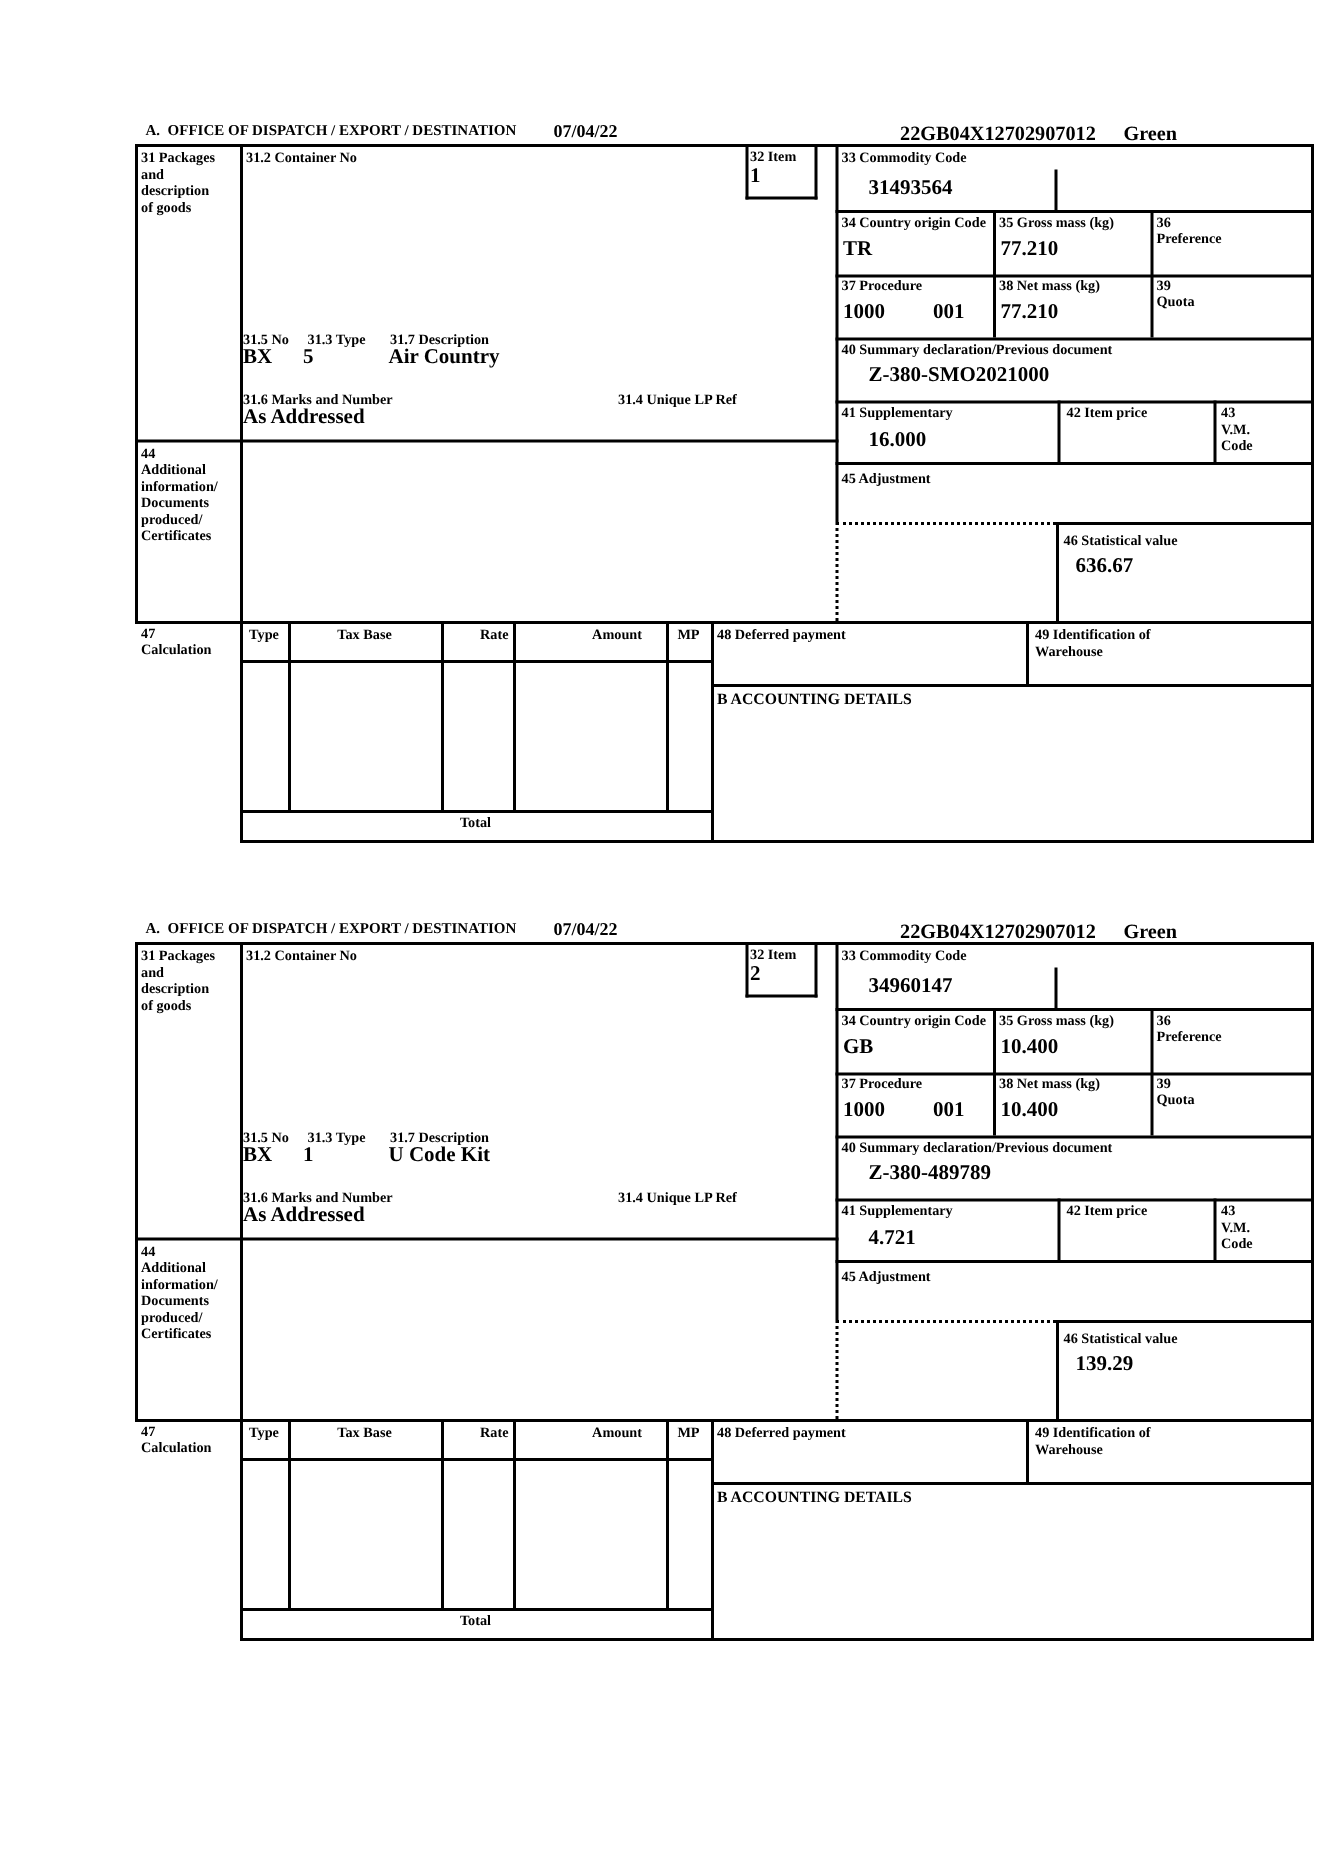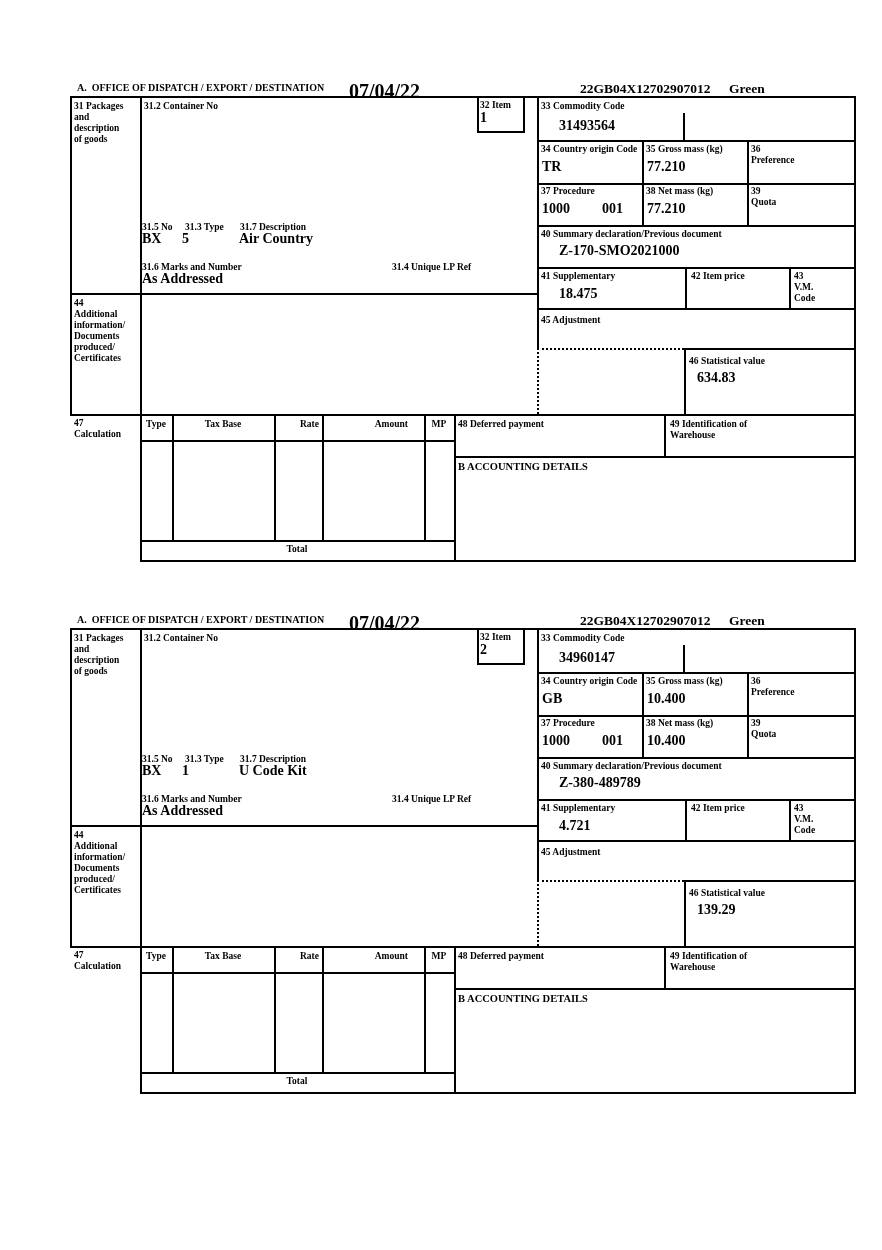--- a/index.html
+++ b/index.html
@@ -1,25 +1,25 @@
 <!DOCTYPE html>
 <html><head>
 <meta charset="utf-8">
 <style>
   html,body{margin:0;padding:0;background:#fff;}
   .page{position:relative;width:882px;height:1250px;background:#ffffff;font-family:"Liberation Serif",serif;color:#000;}
-  .decl{position:absolute;left:70px;width:706px;height:482px;}
+  .decl{position:absolute;left:90px;width:706px;height:482px;}
   .hl{position:absolute;height:2px;background:#000;}
   .vl{position:absolute;width:2px;background:#000;}
   .hld{position:absolute;height:0;border-top:2px dotted #000;}
   .vld{position:absolute;width:0;border-left:2px dotted #000;}
   .lbl{position:absolute;font-weight:bold;font-size:9.5px;line-height:1.15;white-space:pre-line;}
   .val{position:absolute;font-weight:bold;font-size:14px;line-height:1.05;white-space:pre;}
   .hofc{position:absolute;font-weight:bold;font-size:10px;white-space:pre;}
-  .hdate{position:absolute;font-weight:bold;font-size:20px;}
+  .hdate{position:absolute;font-weight:bold;font-size:12px;}
   .hmrn{position:absolute;font-weight:bold;font-size:13.5px;}
   .itembox{position:absolute;border:2px solid #000;border-top:none;}
   .cth{position:absolute;font-weight:bold;font-size:9.5px;}
   .ctr{text-align:right;}
   .ctc{text-align:center;}
   .acc{position:absolute;font-weight:bold;font-size:10.5px;}
 </style>
 </head>
 <body>
 
@@ -78,28 +78,28 @@
     <div class="lbl" style="left:576px;top:64px">35 Gross mass (kg)</div>
     <div class="val" style="left:577px;top:80px">77.210</div>
     <div class="lbl" style="left:681px;top:64px">36 Preference</div>
     <div class="lbl" style="left:471px;top:106px">37 Procedure</div>
     <div class="val" style="left:472px;top:122px">1000</div>
     <div class="val" style="left:532px;top:122px">001</div>
     <div class="lbl" style="left:576px;top:106px">38 Net mass (kg)</div>
     <div class="val" style="left:577px;top:122px">77.210</div>
     <div class="lbl" style="left:681px;top:106px">39 Quota</div>
     <div class="lbl" style="left:471px;top:149px">40 Summary declaration/Previous document</div>
-    <div class="val" style="left:489px;top:164px">Z-170-SMO2021000</div>
+    <div class="val" style="left:489px;top:164px">Z-380-SMO2021000</div>
     <div class="lbl" style="left:471px;top:191px">41 Supplementary</div>
-    <div class="val" style="left:489px;top:207px">18.475</div>
+    <div class="val" style="left:489px;top:207px">16.000</div>
     <div class="lbl" style="left:621px;top:191px">42 Item price</div>
     <div class="lbl" style="left:724px;top:191px">43 V.M. Code</div>
     <div class="lbl" style="left:471px;top:235px">45 Adjustment</div>
     <div class="lbl" style="left:619px;top:276px">46 Statistical value</div>
-    <div class="val" style="left:627px;top:291px">634.83</div>
+    <div class="val" style="left:627px;top:291px">636.67</div>
     <div class="lbl" style="left:72px;top:142px">31.5 No</div>
     <div class="lbl" style="left:115px;top:142px">31.3 Type</div>
     <div class="lbl" style="left:170px;top:142px">31.7 Description</div>
     <div class="val" style="left:72px;top:152px">BX</div>
     <div class="val" style="left:112px;top:152px">5</div>
     <div class="val" style="left:169px;top:152px">Air Country</div>
     <div class="lbl" style="left:72px;top:182px">31.6 Marks and Number</div>
     <div class="lbl" style="left:322px;top:182px">31.4 Unique LP Ref</div>
     <div class="val" style="left:72px;top:192px">As Addressed</div>
     <div class="lbl" style="left:4px;top:218px;width:64px">44

